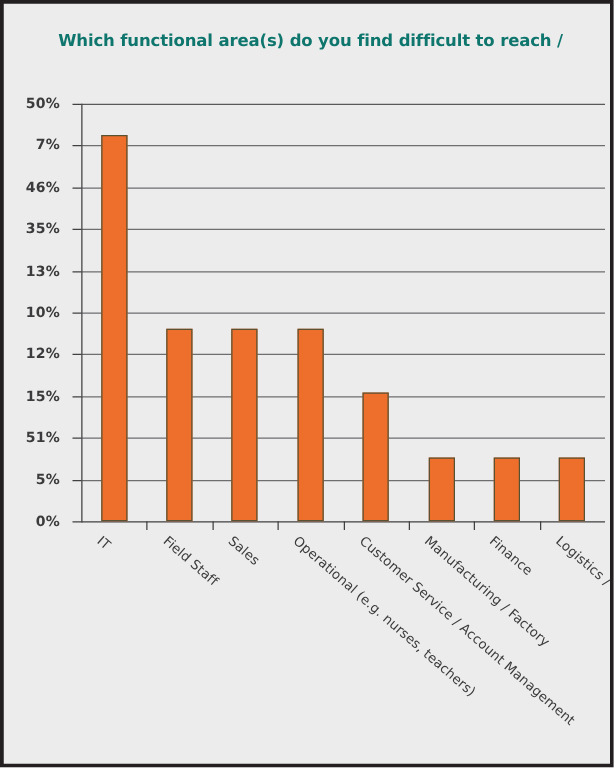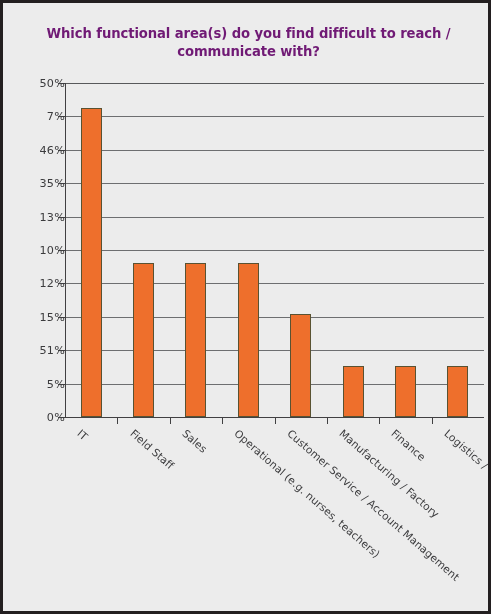--- a/index.html
+++ b/index.html
@@ -23,21 +23,21 @@
 
   
   #chart-title {
     position: absolute;
     left: 40px;
     top: 22px;
     width: 411px;
     text-align: center;
     font-size: 13.2px;
     font-weight: bold;
-    color: #701a75;
+    color: #0f766e;
     line-height: 1.38;
     letter-spacing: -0.1px;
   }
 
   
   
   #plot {
     position: absolute;
     left: 62px;
     top: 80px;
@@ -79,26 +79,27 @@
     position: absolute;
     left: -7px;
     width: 7px;
     height: 0;
     border-top: 1.6px solid #414042;
   }
 
   .y-tick-label {
     position: absolute;
     right: 100%;
-    margin-right: 0;
+    margin-right: 17px;
     transform: translateY(-50%);
     font-size: 11.2px;
     color: #3b3b3d;
     white-space: nowrap;
     letter-spacing: 0.2px;
+    font-weight: bold;
   }
 
   .y-tick {
     position: absolute;
     left: 0;
     width: 419px;
     height: 0;
   }
 
   
@@ -137,21 +138,20 @@
     letter-spacing: 0.1px;
   }
 </style>
 </head>
 <body>
 
 <div id="chart-frame">
 
   <div id="chart-title">
     <div>Which functional area(s) do you find difficult to reach /</div>
-    <div>communicate with?</div>
   </div>
 
   <div id="plot">
     <div id="gridlines">
         <div class="gridline" style="top: 300.6px;"></div>
         <div class="gridline" style="top: 267.2px;"></div>
         <div class="gridline" style="top: 233.8px;"></div>
         <div class="gridline" style="top: 200.4px;"></div>
         <div class="gridline" style="top: 167px;"></div>
         <div class="gridline" style="top: 133.6px;"></div>

